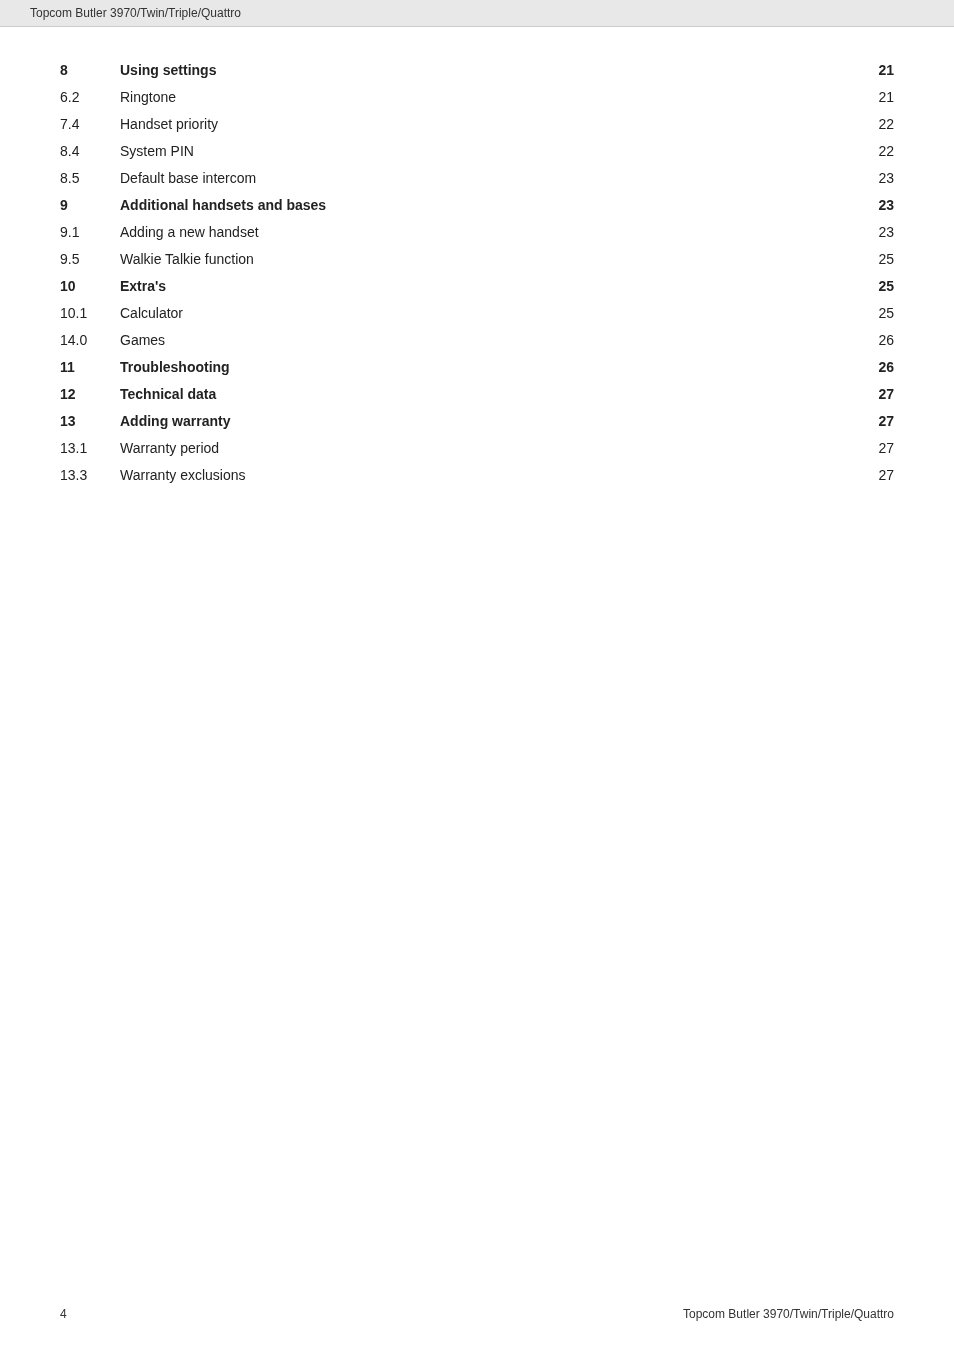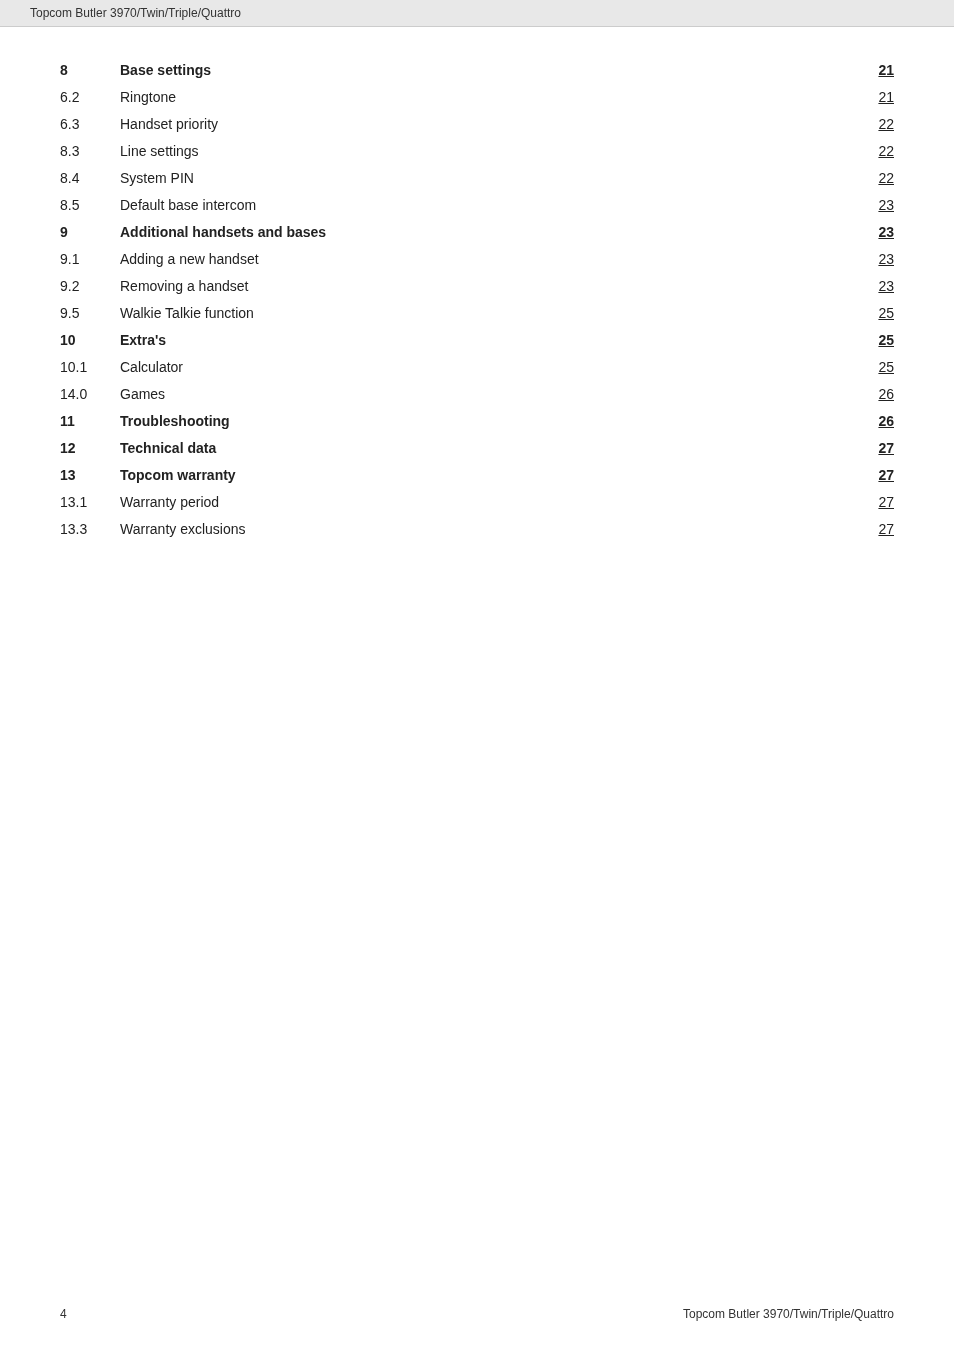--- a/index.html
+++ b/index.html
@@ -48,21 +48,20 @@
     }
 
     .toc-table .col-title {
       width: auto;
     }
 
     .toc-table .col-page {
       text-align: right;
       width: 50px;
       white-space: nowrap;
-      text-decoration: underline;
     }
 
     .bold-row td {
       font-weight: bold;
     }
 
     .footer {
       position: absolute;
       bottom: 30px;
       left: 60px;
@@ -78,61 +77,51 @@
 
 <div class="header-bar">
   <span>Topcom Butler 3970/Twin/Triple/Quattro</span>
 </div>
 
 <div class="main-content">
   <table class="toc-table">
     <tbody id="toc-body">
     <tr class="bold-row">
           <td class="col-num">8</td>
-          <td class="col-title">Base settings</td>
+          <td class="col-title">Using settings</td>
           <td class="col-page">21</td>
         </tr>
         <tr>
           <td class="col-num">6.2</td>
           <td class="col-title">Ringtone</td>
           <td class="col-page">21</td>
         </tr>
         <tr>
-          <td class="col-num">6.3</td>
+          <td class="col-num">7.4</td>
           <td class="col-title">Handset priority</td>
-          <td class="col-page">22</td>
-        </tr>
-        <tr>
-          <td class="col-num">8.3</td>
-          <td class="col-title">Line settings</td>
           <td class="col-page">22</td>
         </tr>
         <tr>
           <td class="col-num">8.4</td>
           <td class="col-title">System PIN</td>
           <td class="col-page">22</td>
         </tr>
         <tr>
           <td class="col-num">8.5</td>
           <td class="col-title">Default base intercom</td>
           <td class="col-page">23</td>
         </tr>
         <tr class="bold-row">
           <td class="col-num">9</td>
           <td class="col-title">Additional handsets and bases</td>
           <td class="col-page">23</td>
         </tr>
         <tr>
           <td class="col-num">9.1</td>
           <td class="col-title">Adding a new handset</td>
-          <td class="col-page">23</td>
-        </tr>
-        <tr>
-          <td class="col-num">9.2</td>
-          <td class="col-title">Removing a handset</td>
           <td class="col-page">23</td>
         </tr>
         <tr>
           <td class="col-num">9.5</td>
           <td class="col-title">Walkie Talkie function</td>
           <td class="col-page">25</td>
         </tr>
         <tr class="bold-row">
           <td class="col-num">10</td>
           <td class="col-title">Extra's</td>
@@ -153,21 +142,21 @@
           <td class="col-title">Troubleshooting</td>
           <td class="col-page">26</td>
         </tr>
         <tr class="bold-row">
           <td class="col-num">12</td>
           <td class="col-title">Technical data</td>
           <td class="col-page">27</td>
         </tr>
         <tr class="bold-row">
           <td class="col-num">13</td>
-          <td class="col-title">Topcom warranty</td>
+          <td class="col-title">Adding warranty</td>
           <td class="col-page">27</td>
         </tr>
         <tr>
           <td class="col-num">13.1</td>
           <td class="col-title">Warranty period</td>
           <td class="col-page">27</td>
         </tr>
         <tr>
           <td class="col-num">13.3</td>
           <td class="col-title">Warranty exclusions</td>

